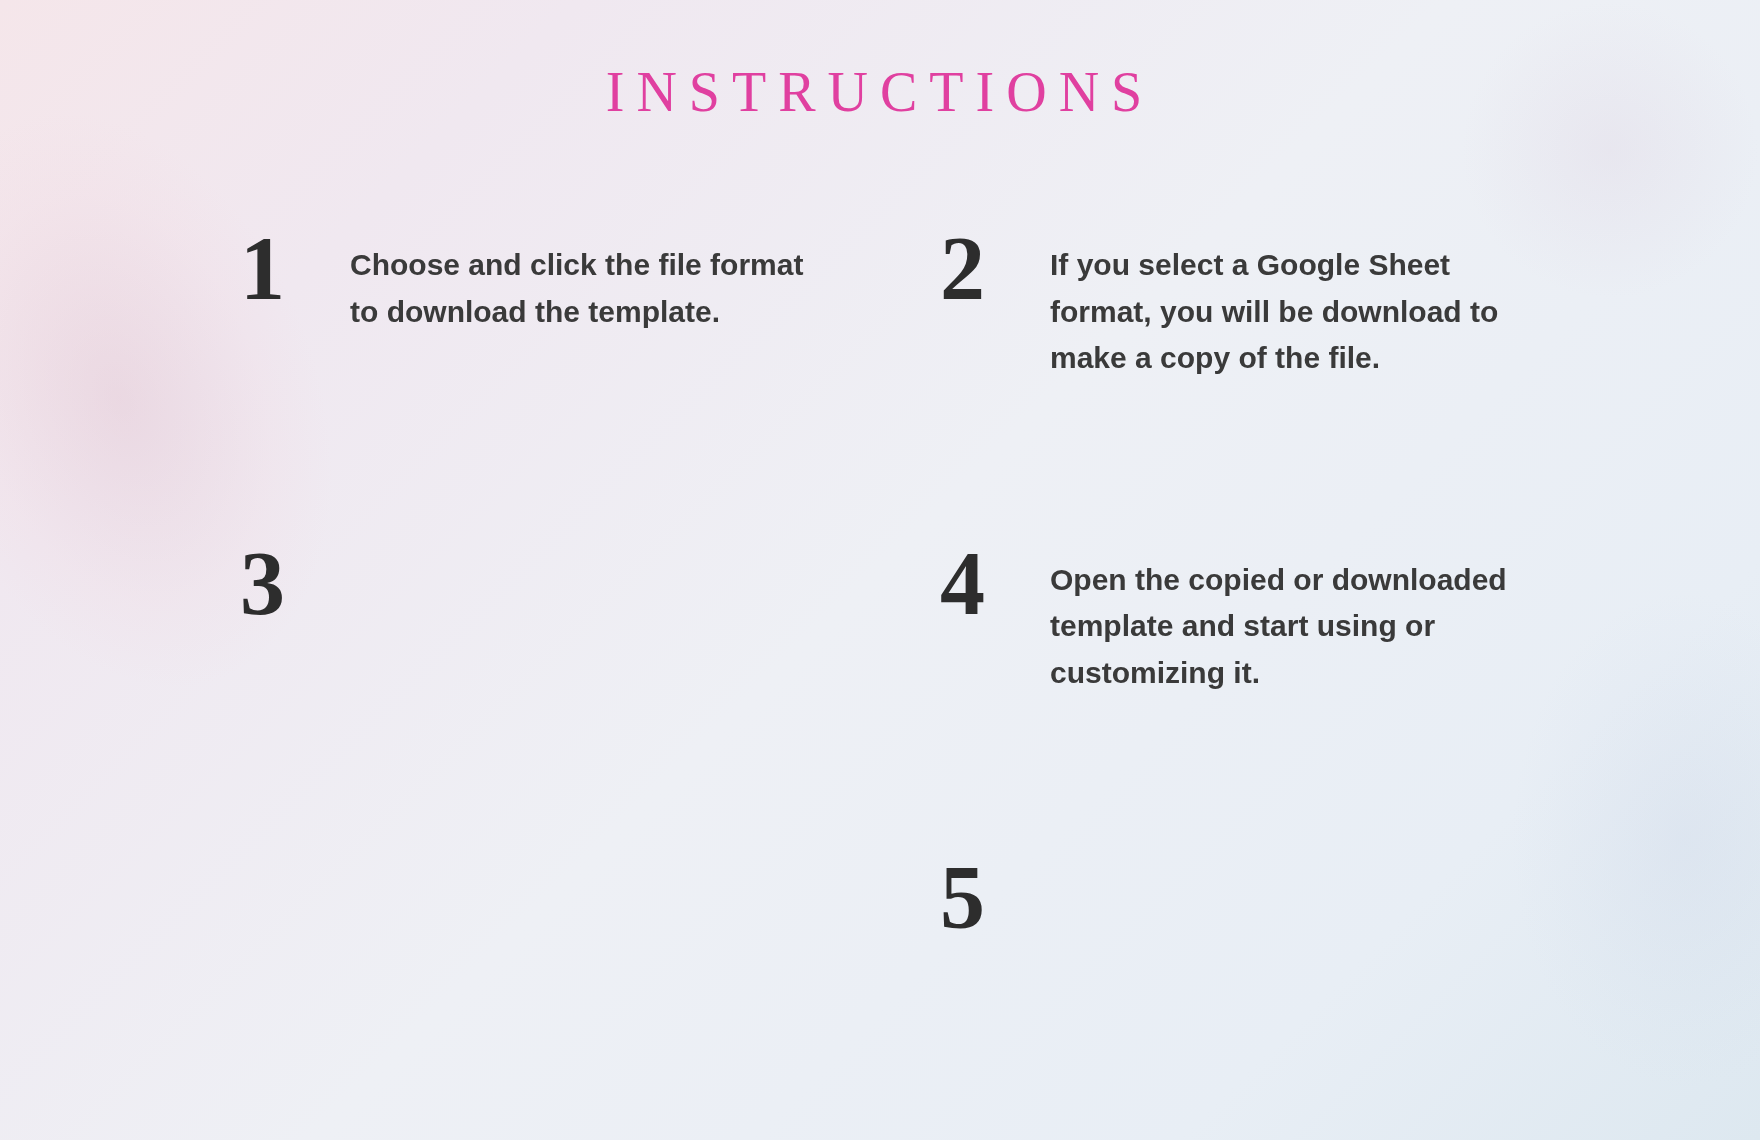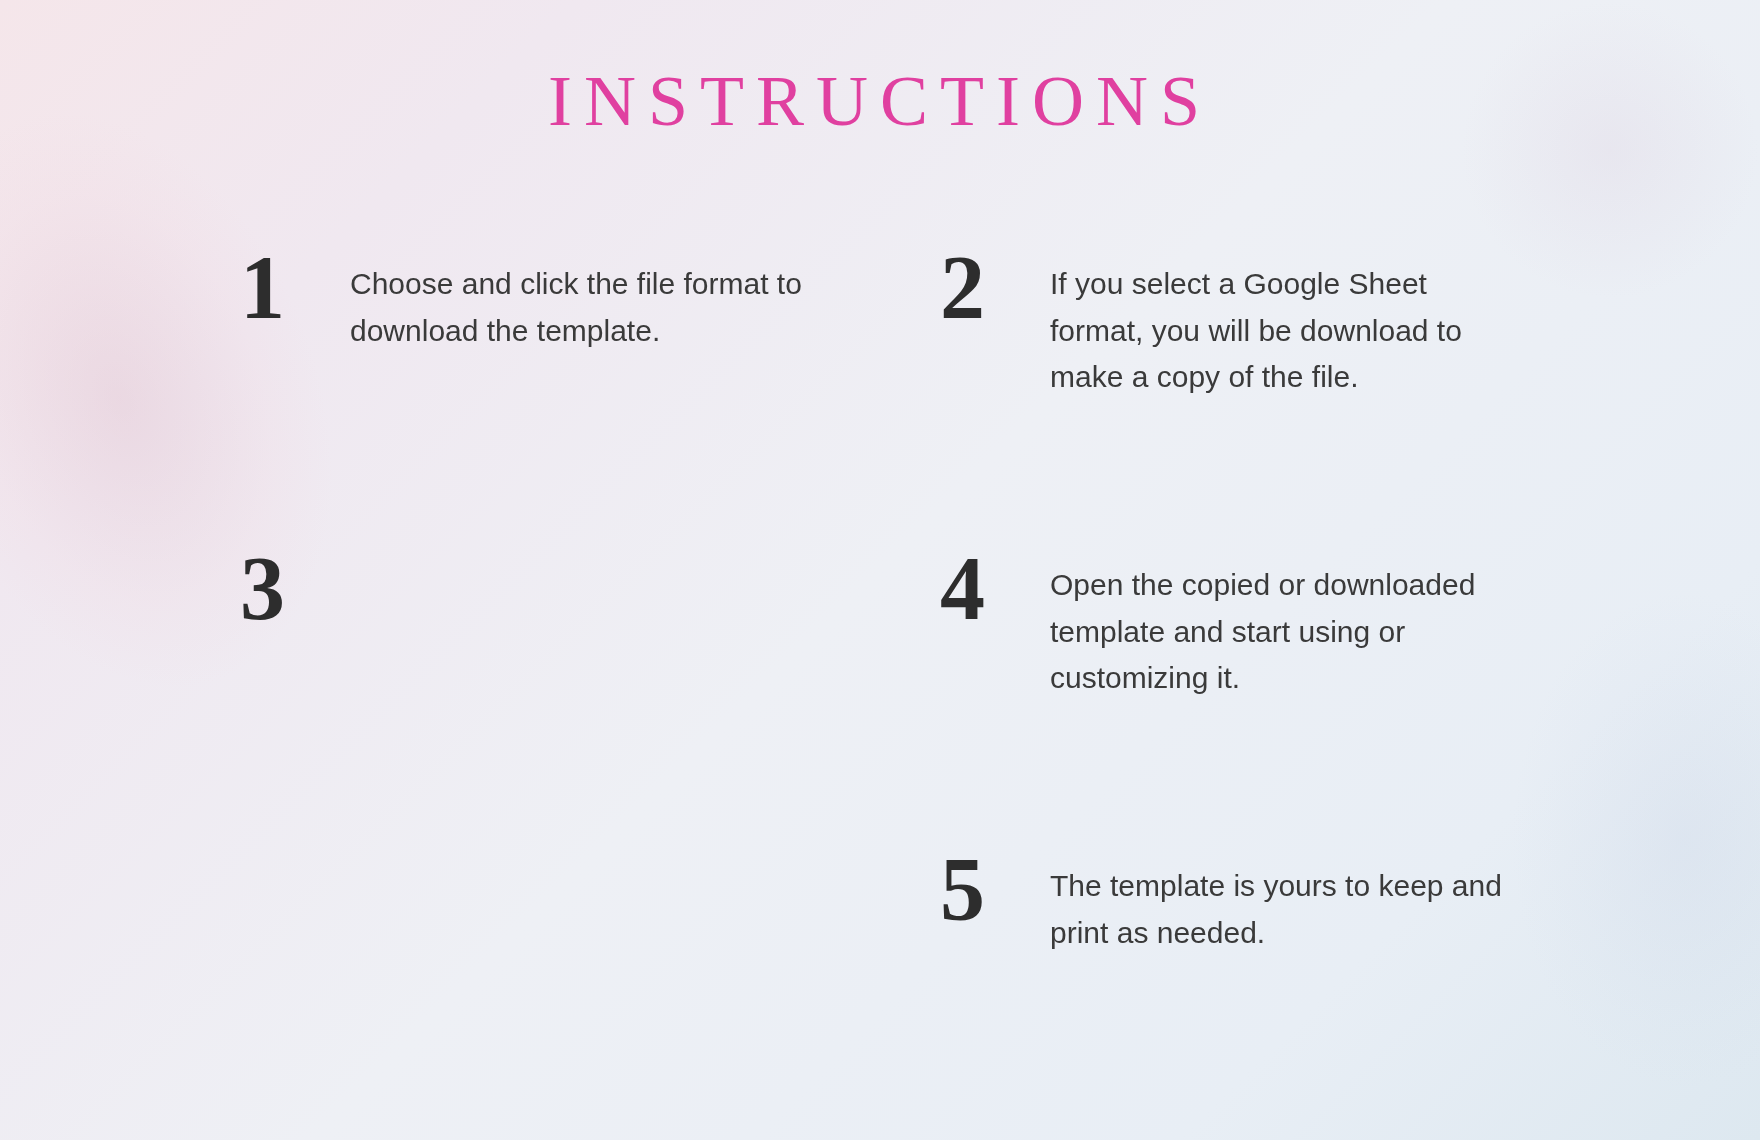--- a/index.html
+++ b/index.html
@@ -55,21 +55,21 @@
       height: 1140px;
       display: flex;
       flex-direction: column;
       align-items: center;
       padding: 60px 180px 60px 180px;
       z-index: 1;
     }
 
     .title {
       font-family: 'Georgia', serif;
-      font-size: 72px;
+      font-size: 56px;
       font-weight: 400;
       color: #e040a0;
       letter-spacing: 12px;
       text-transform: uppercase;
       margin-bottom: 80px;
       text-align: right;
     }
 
     .steps-grid {
       width: 100%;
@@ -97,21 +97,21 @@
       min-width: 80px;
       text-align: left;
       margin-top: -10px;
     }
 
     .step-text {
       font-family: 'Arial', 'Helvetica', sans-serif;
       font-size: 30px;
       color: #3a3a3a;
       line-height: 1.55;
-      font-weight: 400;
+      font-weight: 700;
       padding-top: 8px;
     }
 
     .step-5 {
       grid-column: 2;
       grid-row: 3;
       justify-self: start;
     }
   </style>
 </head>
@@ -142,17 +142,16 @@
 
     <div class="step">
       <div class="step-number">4</div>
       <div class="step-text">Open the copied or downloaded template and start using or customizing it.</div>
     </div>
 
     <div></div>
 
     <div class="step step-5">
       <div class="step-number">5</div>
-      <div class="step-text">The template is yours to keep and print as needed.</div>
     </div>
 
   </div>
 </div>
 
 </body></html>

